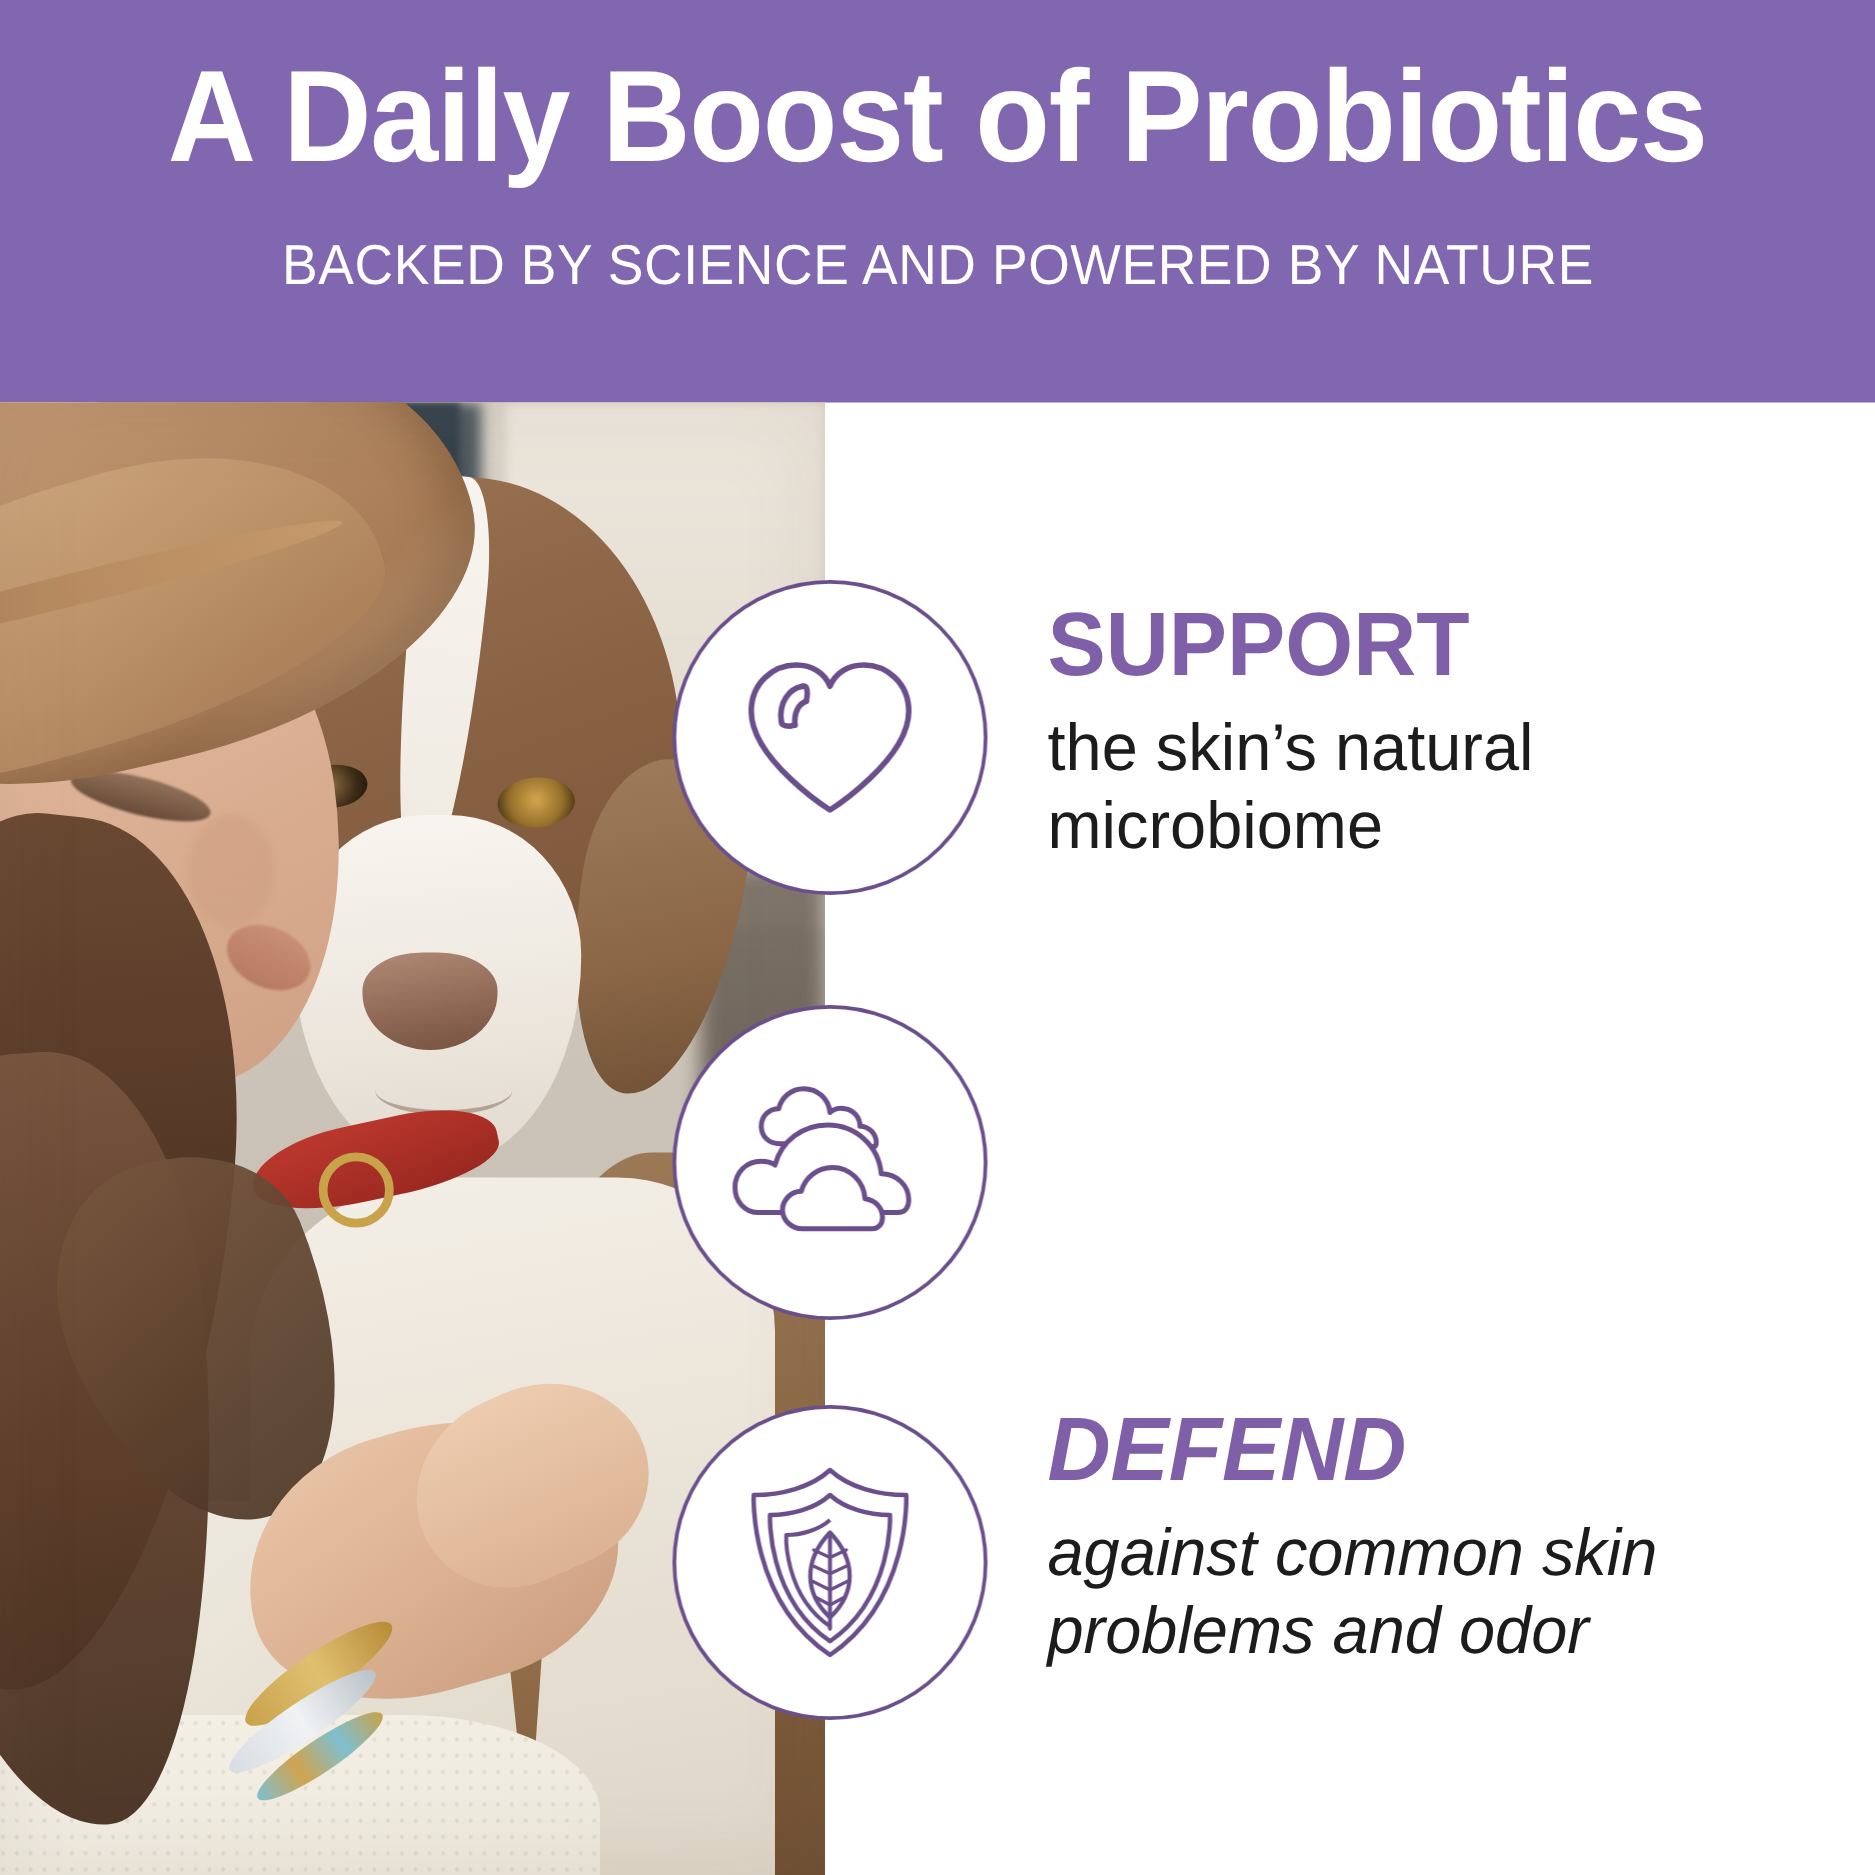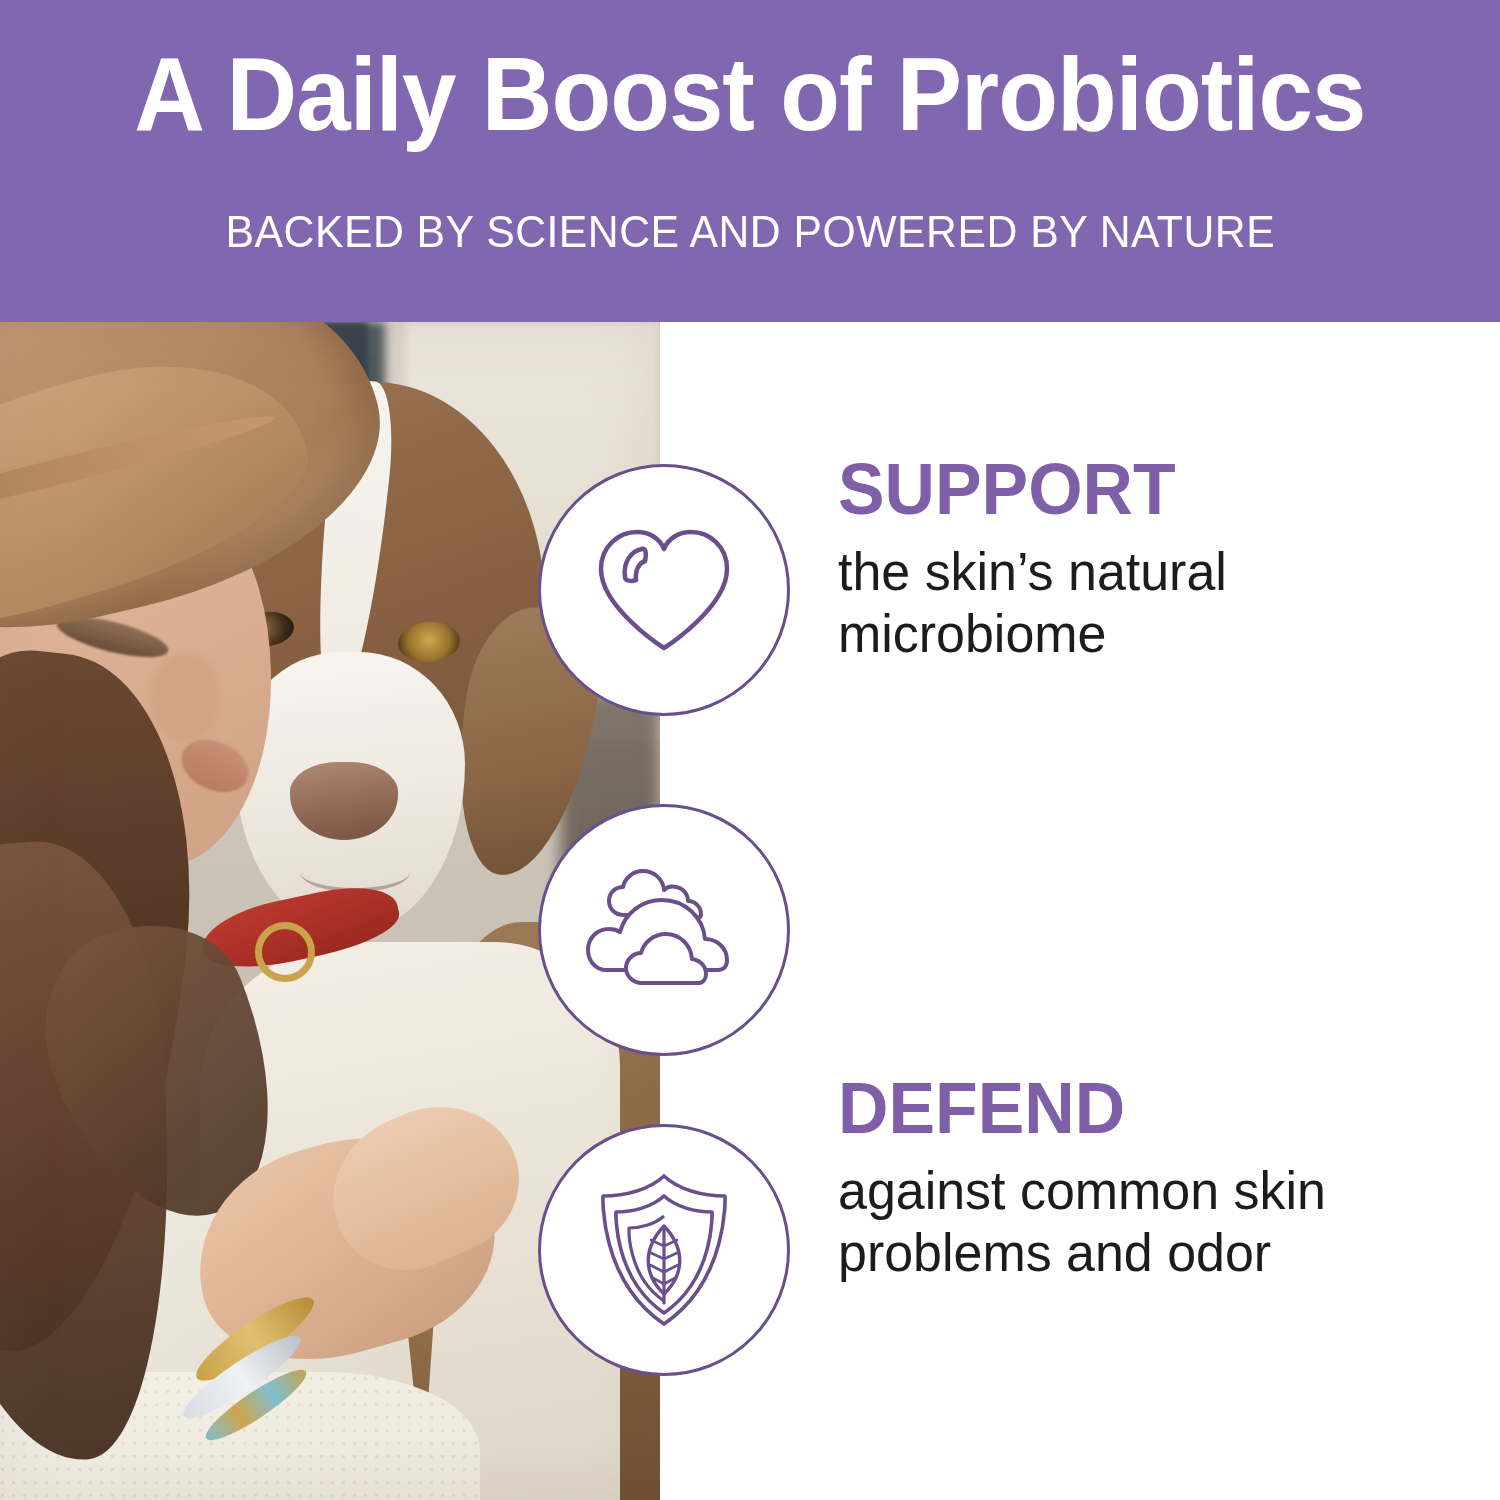--- a/index.html
+++ b/index.html
@@ -8,21 +8,21 @@
     font-family:"Liberation Sans", sans-serif;
     background:#ffffff;
     overflow:hidden;
   }
   .page{position:relative;width:1500px;height:1500px;background:#fff;}
 
   
   .banner{
     position:absolute;left:0;top:0;width:1500px;height:322px;
     background:#8167b0;
-    display:flex;flex-direction:column;align-items:center;justify-content:flex-start;gap:20px;
+    display:flex;flex-direction:column;align-items:center;justify-content:flex-start;
   }
   .headline{
     margin-top:42px;
     font-family:"Liberation Sans Narrow","Liberation Sans",sans-serif;
     font-weight:700;
     font-size:104px;
     line-height:1.0;
     letter-spacing:-1px;
     color:#ffffff;
     transform:scaleX(0.94);
@@ -421,30 +421,30 @@
         <line x1="75" y1="89" x2="60" y2="82" stroke="#6b4f8c" stroke-width="2.6" stroke-linecap="round"></line>
         <line x1="75" y1="89" x2="90" y2="82" stroke="#6b4f8c" stroke-width="2.6" stroke-linecap="round"></line>
         <line x1="75" y1="102" x2="61" y2="95" stroke="#6b4f8c" stroke-width="2.6" stroke-linecap="round"></line>
         <line x1="75" y1="102" x2="89" y2="95" stroke="#6b4f8c" stroke-width="2.6" stroke-linecap="round"></line>
         <line x1="75" y1="114" x2="64" y2="108" stroke="#6b4f8c" stroke-width="2.6" stroke-linecap="round"></line>
         <line x1="75" y1="114" x2="86" y2="108" stroke="#6b4f8c" stroke-width="2.6" stroke-linecap="round"></line>
       </svg>
     </span>
   </div>
 
-  <div class="feature" style="top:453px;">
+  <div class="feature" style="top:480px;">
     <div class="f-title">SUPPORT</div>
     <div class="f-body">
       <span>the skin’s natural</span>
       <span>microbiome</span>
     </div>
   </div>
 
 
-  <div class="feature" style="top:1072px;">
+  <div class="feature" style="top:1124px;font-style:italic;">
     <div class="f-title">DEFEND</div>
     <div class="f-body">
       <span>against common skin</span>
       <span>problems and odor</span>
     </div>
   </div>
 
 </div>
 
 </body></html>

